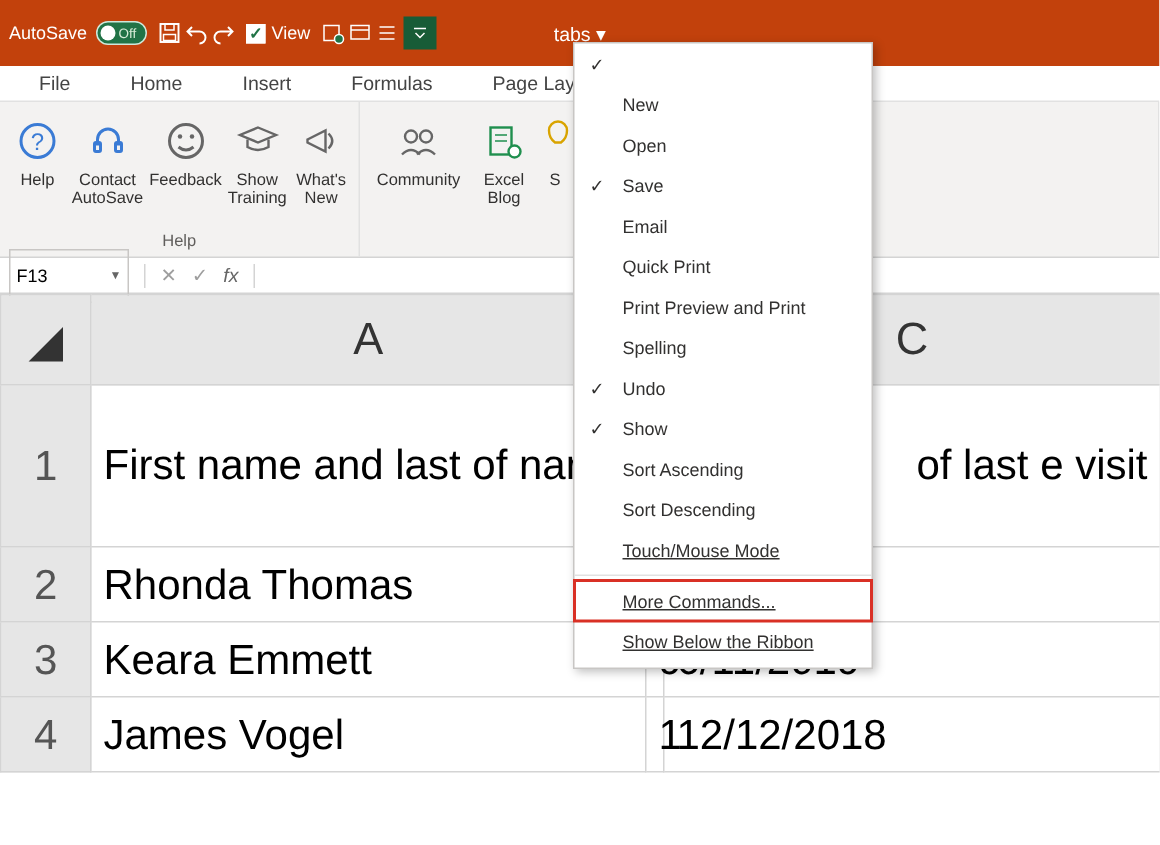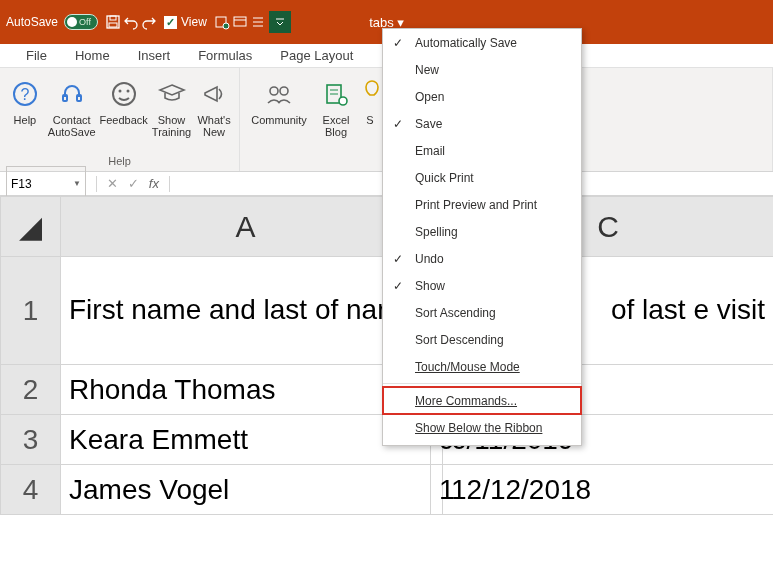--- a/index.html
+++ b/index.html
@@ -15,21 +15,21 @@
   .titlebar .qat-icon { width: 18px; height: 18px; display: inline-flex; align-items: center; justify-content: center; }
   .titlebar .qat-sep { width: 6px; }
   .titlebar .view-check { display: inline-flex; align-items: center; gap: 4px; }
   .titlebar .view-check .chk { width: 13px; height: 13px; background: #fff; border: 1px solid #fff; display: inline-flex; align-items: center; justify-content: center; color: #217346; font-size: 11px; font-weight: bold; }
   .titlebar .doc-title { position: absolute; left: 50%; transform: translateX(-50%); font-size: 13px; color: #fff; white-space: nowrap; }
   .qat-dropdown { width: 22px; height: 22px; background: #185c37; display: inline-flex; align-items: center; justify-content: center; margin-left: 2px; }
 
   svg { display: block; }
 
   
-  .ribbon-tabs { height: 24px; background: #fff; border-bottom: 1px solid #e1e1e1; display: flex; align-items: flex-end; font-size: 13px; padding-left: 14px; gap: 4px; }
+  .ribbon-tabs { height: 24px; background: #fff; border-bottom: 1px solid #e1e1e1; display: flex; align-items: flex-end; font-size: 13px; padding-left: 14px; gap: 16px; }
   .ribbon-tab { padding: 4px 12px; color: #444; cursor: pointer; }
 
   
   .ribbon { height: 104px; background: #f3f2f1; border-bottom: 1px solid #d4d4d4; display: flex; }
   .group { border-right: 1px solid #e1e1e1; display: flex; flex-direction: column; justify-content: space-between; padding: 4px 6px 2px; }
   .group-items { display: flex; gap: 4px; }
   .ritem { display: flex; flex-direction: column; align-items: center; justify-content: flex-start; width: 50px; font-size: 11px; color: #323130; text-align: center; line-height: 12px; padding-top: 6px; }
   .ritem .ricon { width: 32px; height: 32px; display: flex; align-items: center; justify-content: center; margin-bottom: 4px; }
   .group-label { text-align: center; font-size: 11px; color: #605e5c; padding-bottom: 2px; }
 
@@ -287,21 +287,20 @@
       <td class="cell cellC">12/12/2018</td>
     </tr>
   </tbody>
     </table>
 </div>
 
 <div class="menu">
   <div id="menu-items">
       <div class="menu-item">
         <span class="chkcol">✓</span>
-        <span class="lbl">Automatically Save</span>
       </div>
       <div class="menu-item">
         <span class="chkcol"></span>
         <span class="lbl">New</span>
       </div>
       <div class="menu-item">
         <span class="chkcol"></span>
         <span class="lbl">Open</span>
       </div>
       <div class="menu-item">

